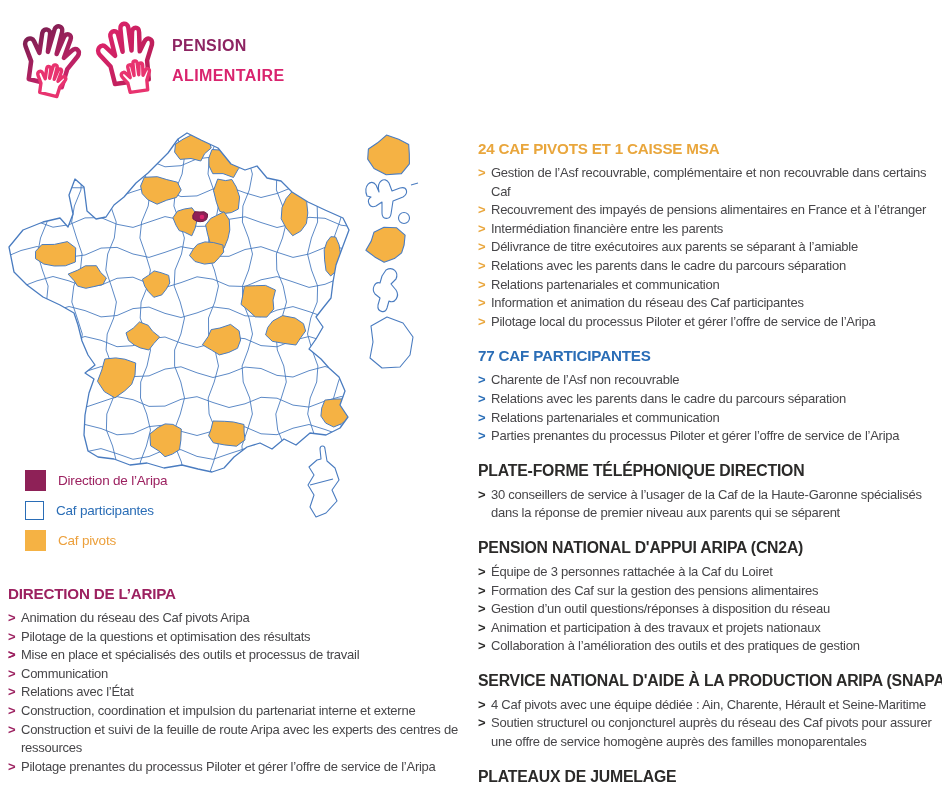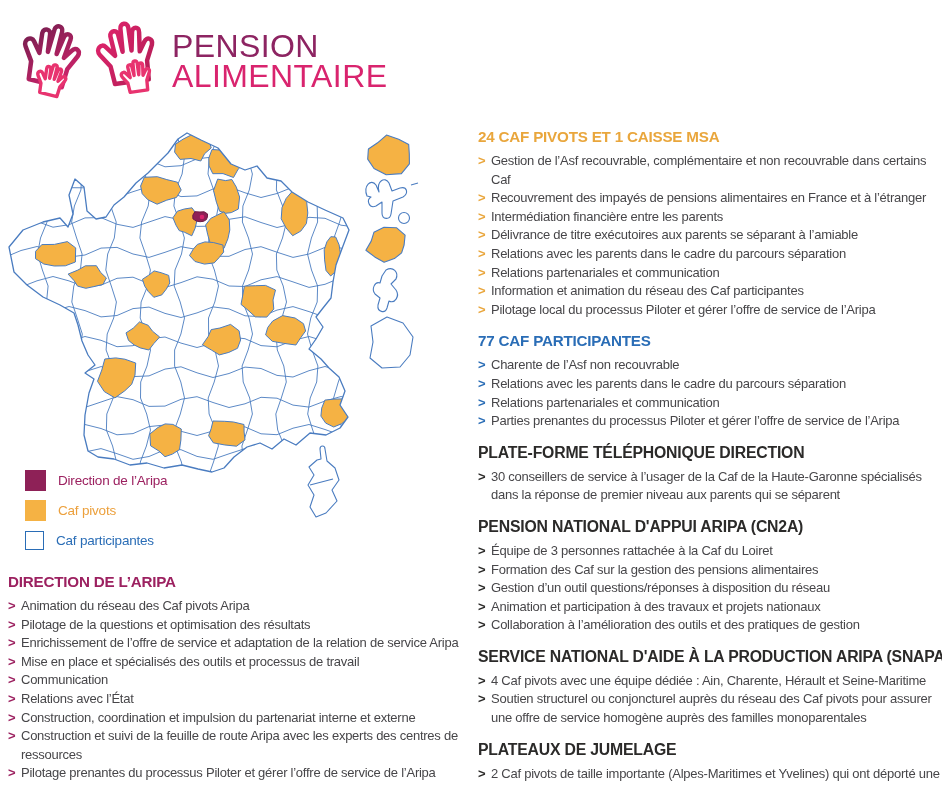--- a/index.html
+++ b/index.html
@@ -1,39 +1,39 @@
 <!DOCTYPE html>
 <html><head>
 <meta charset="utf-8">
 <style>
   html,body{margin:0;padding:0;background:#fff}
   body{width:942px;height:787px;position:relative;overflow:hidden;
        font-family:"Liberation Sans",sans-serif;-webkit-font-smoothing:antialiased}
 
   
   .brand{position:absolute;left:10px;top:4px;width:160px;height:108px}
-  .page-title{position:absolute;left:172px;top:31px;font-weight:normal;
-              font-size:32px;line-height:30px;letter-spacing:.4px;white-space:nowrap}
+  .page-title{position:absolute;left:172px;top:31px;font-weight:bold;
+              font-size:16px;line-height:30px;letter-spacing:.4px;white-space:nowrap}
   .t1{color:#8d2462}.t2{color:#d9246e}
 
   
   .map-wrap{position:absolute;left:5px;top:118px;width:465px;height:445px}
   .legend{position:absolute;left:20px;top:352px}
   .leg-row{display:flex;align-items:center;height:21px;margin-bottom:9px}
   .sw{width:21px;height:21px;margin-right:12px;box-sizing:border-box;flex:0 0 auto}
   .sw-0{background:#8e2157}
   .sw-1{background:#f5b244}
   .sw-2{background:#fff;border:1.6px solid #2a6db6;width:19px;height:19px}
   .leg-label{font-size:13.5px;letter-spacing:-.2px}
   .ll-0{color:#9c2160}.ll-1{color:#eca03c}.ll-2{color:#2a6db6}
 
   
   .col-left{position:absolute;left:8px;top:569px;width:464px}
   .col-right{position:absolute;left:478px;top:124px;width:464px}
-  section{margin:4px 0 13px 0}
+  section{margin:16px 0 13px 0}
   section h3{margin:0 0 7px 0;font-size:15.2px;line-height:17px;
              letter-spacing:-.2px;white-space:nowrap;font-weight:bold}
   section[data-accent="dark"] h3{font-size:15.8px;color:#2b2a29}
   section[data-accent="orange"] h3{color:#e9a63c}
   section[data-accent="blue"] h3{color:#2a6db6}
   section[data-accent="magenta"] h3{color:#9c2160}
   ul{list-style:none;margin:0;padding:0}
   li{position:relative;padding-left:13px;font-size:13px;line-height:18.6px;
      letter-spacing:-.25px;color:#474649}
   .bl{position:absolute;left:0;top:0;font-weight:bold}
@@ -145,37 +145,37 @@
         <path d="M381,152 C388,148 394,154 391,161 L386,166 L391,172 C395,178 390,186 384,183 L382,190 C380,196 372,194 373,187 L375,180 L370,176 C366,171 370,163 375,165 L377,158 Z" fill="#fff"></path>
         <path d="M366,208 L382,199 L398,205 L408,219 L405,237 L395,249 L377,250 L365,240 L368,224 Z" fill="#fff"></path>
       </g>
     </svg>
   <div class="legend">
     <div class="leg-row">
       <div class="sw sw-0"></div>
       <div class="leg-label ll-0">Direction de l’Aripa</div>
     </div>
     <div class="leg-row">
+      <div class="sw sw-2"></div>
+      <div class="leg-label ll-2">Caf participantes</div>
+    </div>
+    <div class="leg-row">
       <div class="sw sw-1"></div>
       <div class="leg-label ll-1">Caf pivots</div>
     </div>
-    <div class="leg-row">
-      <div class="sw sw-2"></div>
-      <div class="leg-label ll-2">Caf participantes</div>
-    </div>
   </div>
 </div>
 
 <div class="col-left">
   <section data-accent="magenta">
     <h3>DIRECTION DE L’ARIPA</h3>
     <ul>
       <li><span class="bl">&gt;</span><span>Animation du réseau des Caf pivots Aripa</span></li>
       <li><span class="bl">&gt;</span><span>Pilotage de la questions et optimisation des résultats</span></li>
-      <li><span class="bl">&gt;</span><span>Enrichissement de l’offre de service et adaptation de la relation de service Aripa</span></li>
+      <li><span class="bl">&gt;</span></li>
       <li><span class="bl">&gt;</span><span>Mise en place et spécialisés des outils et processus de travail</span></li>
       <li><span class="bl">&gt;</span><span>Communication</span></li>
       <li><span class="bl">&gt;</span><span>Relations avec l’État</span></li>
       <li><span class="bl">&gt;</span><span>Construction, coordination et impulsion du partenariat interne et externe</span></li>
       <li><span class="bl">&gt;</span><span>Construction et suivi de la feuille de route Aripa avec les experts des centres de ressources</span></li>
       <li><span class="bl">&gt;</span><span>Pilotage prenantes du processus Piloter et gérer l’offre de service de l’Aripa</span></li>
     </ul>
   </section>
 </div>
 

